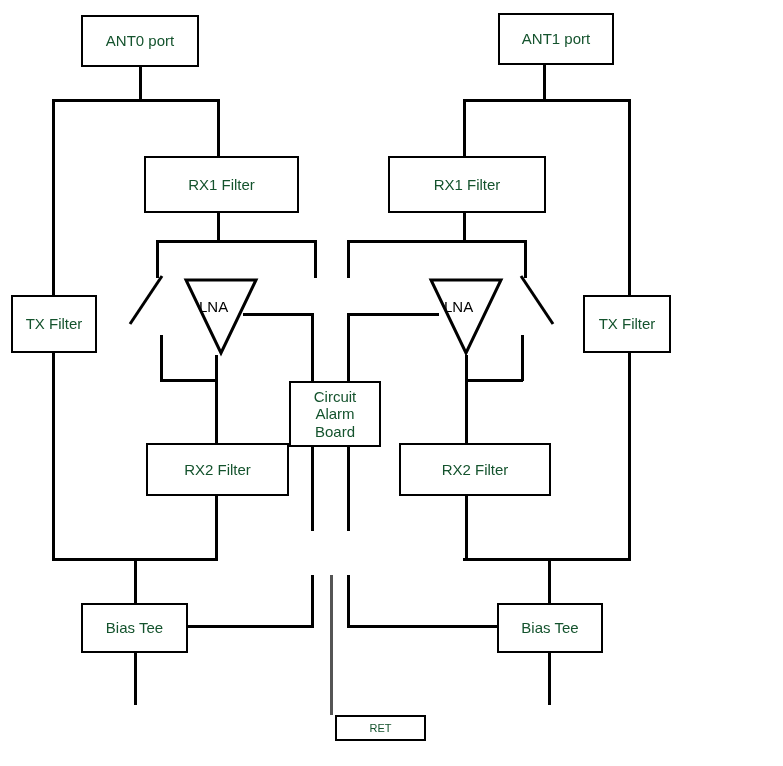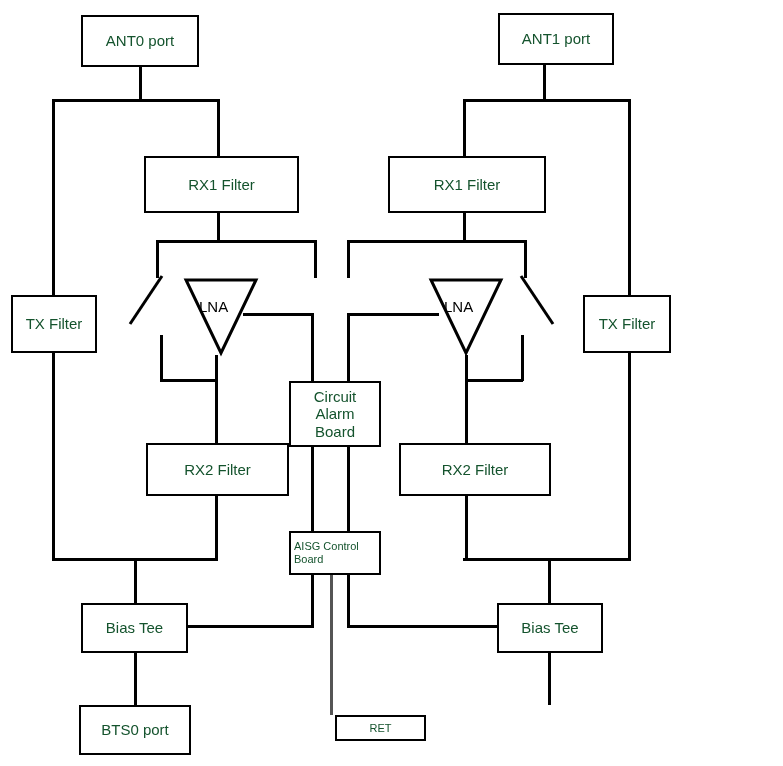--- a/index.html
+++ b/index.html
@@ -169,22 +169,20 @@
   <div class="box" style="left:388px; top:156px; width:158px; height:57px;">RX1 Filter</div>
 
   <div class="box" style="left:11px; top:295px; width:86px; height:58px;">TX Filter</div>
   <div class="box" style="left:583px; top:295px; width:88px; height:58px;">TX Filter</div>
 
   <div class="box" style="left:289px; top:381px; width:92px; height:66px; padding:16px 6px;">Circuit Alarm Board</div>
 
   <div class="box" style="left:146px; top:443px; width:143px; height:53px;">RX2 Filter</div>
   <div class="box" style="left:399px; top:443px; width:152px; height:53px;">RX2 Filter</div>
 
-  <div class="box small" style="left:289px; top:531px; width:92px; height:44px;">AISG Control Board</div>
 
   <div class="box" style="left:81px; top:603px; width:107px; height:50px;">Bias Tee</div>
   <div class="box" style="left:497px; top:603px; width:106px; height:50px;">Bias Tee</div>
 
-  <div class="box" style="left:79px; top:705px; width:112px; height:50px;">BTS0 port</div>
 
   <div class="box ret" style="left:295px; top:715px; width:91px; height:26px; border-width:2px;">RET</div>
 
 </div>
 
 </body></html>

